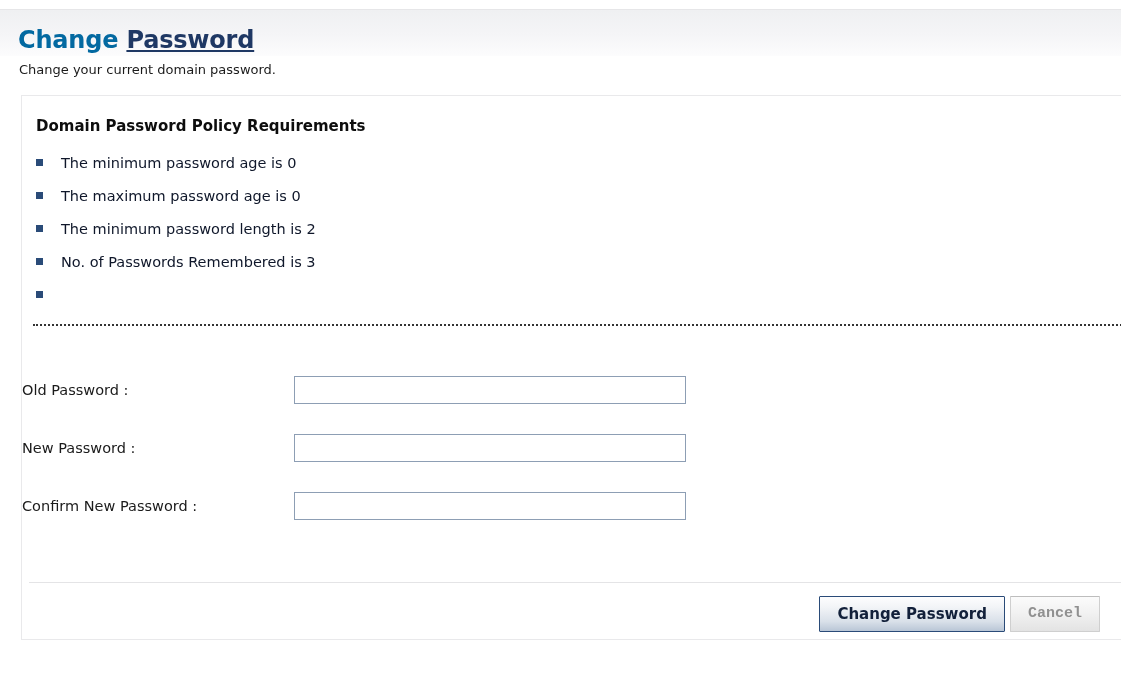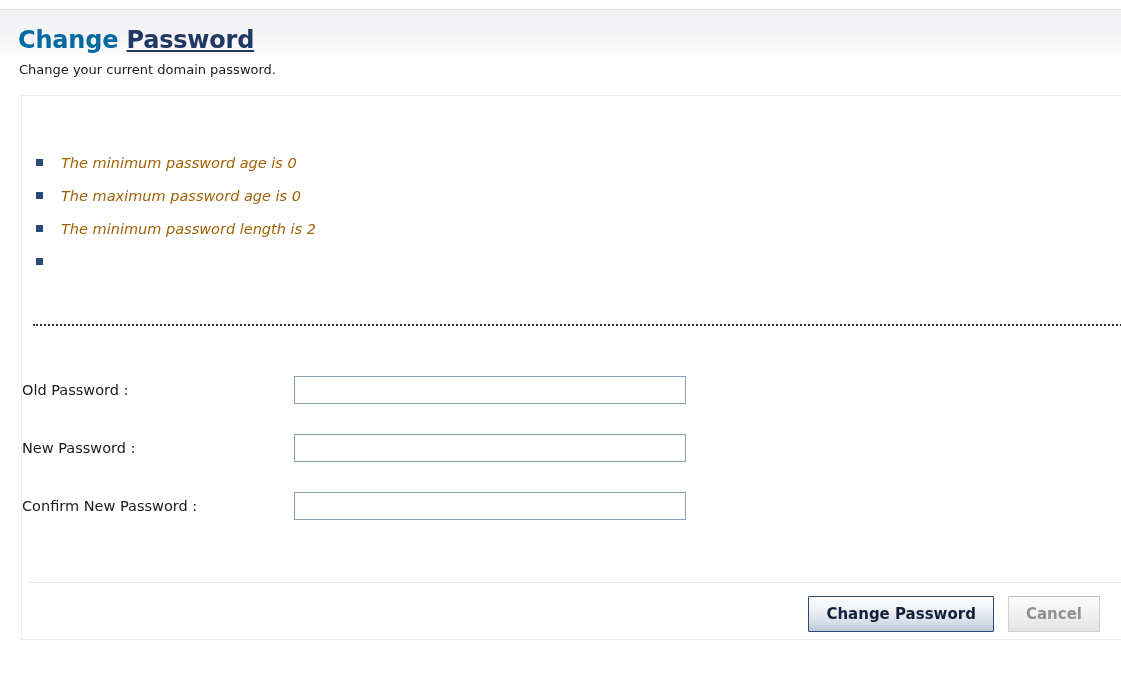--- a/index.html
+++ b/index.html
@@ -85,23 +85,22 @@
     left: 14px;
     margin: 0;
     padding: 0;
     list-style: none;
   }
   #policy-list li {
     display: block;
     height: 33px;
     line-height: 33px;
     font-size: 14.5px;
-    color: #a16207;
-    white-space: nowrap;
-    font-style: italic;
+    color: #0f172a;
+    white-space: nowrap;
   }
   #policy-list .bullet {
     display: inline-block;
     width: 7px;
     height: 7px;
     background: #2a4b78;
     vertical-align: middle;
     margin-right: 18px;
     position: relative;
     top: -1px;
@@ -189,49 +188,53 @@
     background: linear-gradient(to bottom, #fdfdfe 0%, #f2f4f7 30%, #d9e0e9 72%, #b9c6d6 100%);
     border: 1px solid #2a4b78;
     color: #12203a;
     min-width: 182px;
   }
   #cancel-button {
     background: linear-gradient(to bottom, #fbfbfb 0%, #f2f2f2 45%, #e3e3e3 100%);
     border: 1px solid #cfcfcf;
     border-top-color: #bdbdbd;
     color: #909090;
-    margin-left: 9px;
     min-width: 88px;
+    font-family: Liberation Mono, monospace;
   }
 </style>
 </head>
 <body>
 
 <div id="top-strip"></div>
 <div id="header-band"></div>
 
 <div id="page-title">
   <span class="t-light">Change</span>
   <span class="t-dark">Password</span>
 </div>
 
 <div id="page-subtitle">Change your current domain password.</div>
 
 <div id="panel">
 
+  <div id="policy-heading">Domain Password Policy Requirements</div>
 
   <ul id="policy-list">
     <li>
       <span class="bullet"></span><span class="ptext">The minimum password age is 0</span>
     </li>
     <li>
       <span class="bullet"></span><span class="ptext">The maximum password age is 0</span>
     </li>
     <li>
       <span class="bullet"></span><span class="ptext">The minimum password length is 2</span>
+    </li>
+    <li>
+      <span class="bullet"></span><span class="ptext">No. of Passwords Remembered is 3</span>
     </li>
     <li>
       <span class="bullet"></span>
     </li>
   </ul>
 
   <div id="dotted-divider"></div>
 
   <div id="form-area">
 

